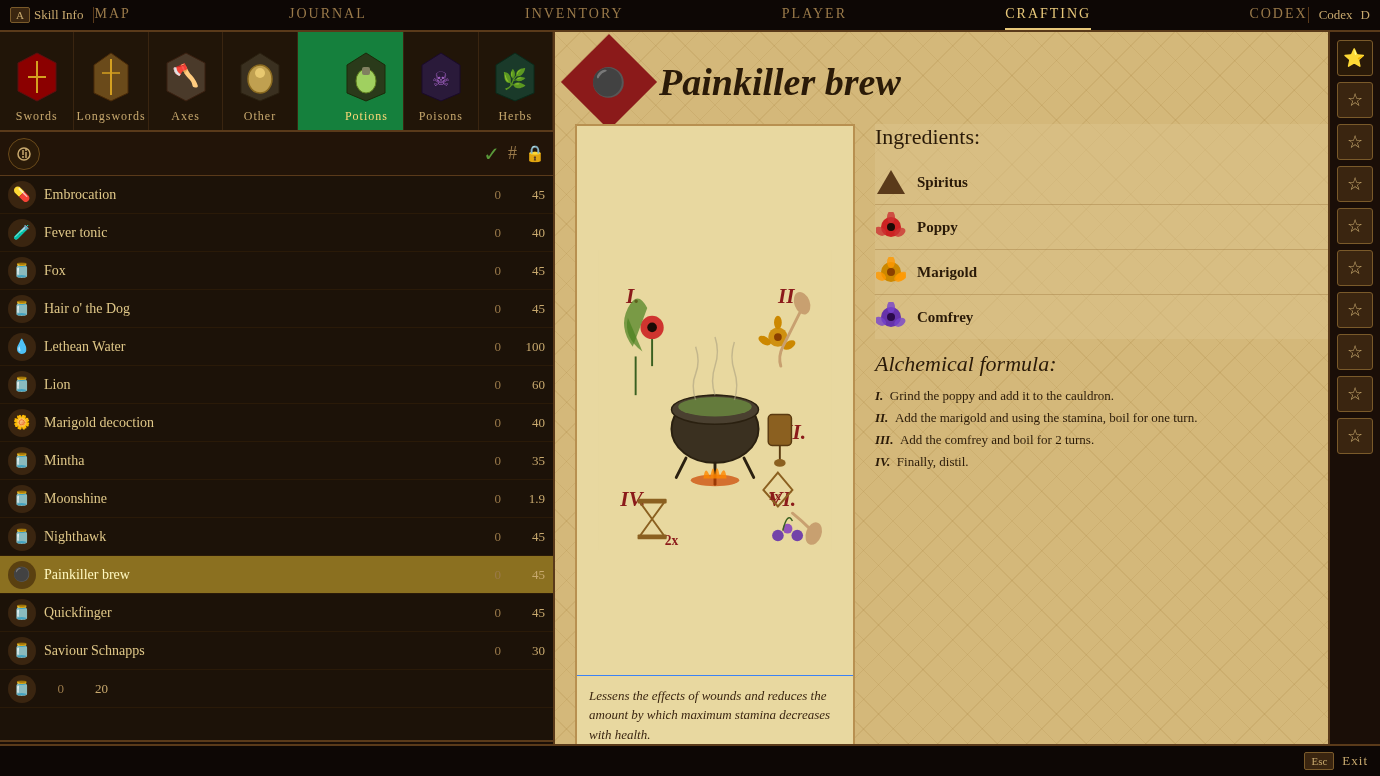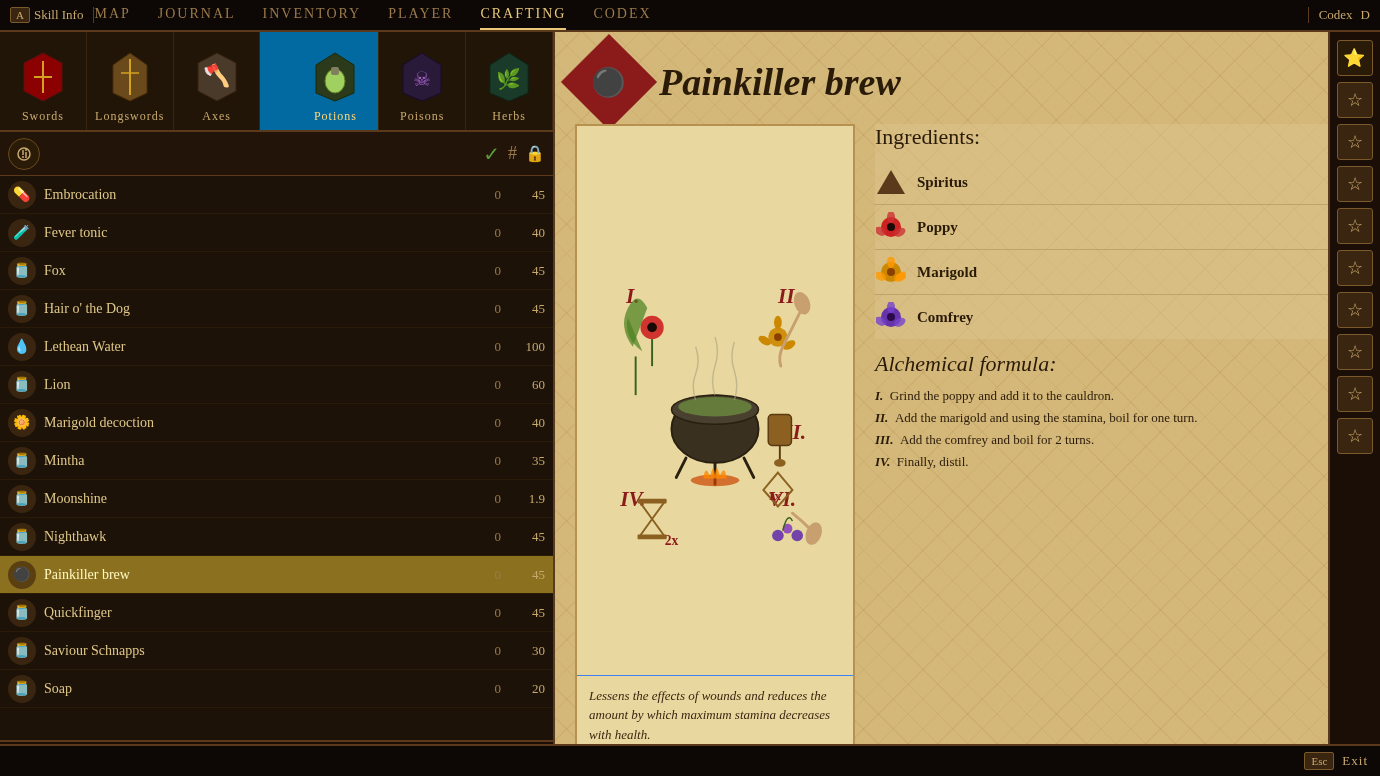--- a/index.html
+++ b/index.html
@@ -34,21 +34,21 @@
       background: #3a2510;
       border: 1px solid #7a5a2a;
       padding: 1px 5px;
       border-radius: 2px;
       font-size: 11px;
       color: #c8a96e;
     }
     .top-nav .nav-items {
       flex: 1;
       display: flex;
-      justify-content: flex-start;
+      justify-content: space-between;
       gap: 27px;
     }
     .nav-item {
       color: #9a7a4a;
       font-size: 14px;
       letter-spacing: 2px;
       text-transform: uppercase;
       cursor: pointer;
       padding: 6px 0;
     }
@@ -95,21 +95,21 @@
       flex-direction: column;
       align-items: center;
       justify-content: flex-end;
       padding-bottom: 6px;
       cursor: pointer;
       border-right: 1px solid #3a2510;
       position: relative;
       gap: 4px;
     }
     .cat-tab.active {
-      background: #0369a1;
+      background: #15803d;
       padding-left: 32px;
     }
     .cat-tab .cat-icon {
       width: 56px;
       height: 56px;
       display: flex;
       align-items: center;
       justify-content: center;
       font-size: 28px;
     }
@@ -494,20 +494,30 @@
       </div>
       <div class="cat-tab">
         <div class="cat-icon">
           <svg width="42" height="52" viewBox="0 0 42 52">
             <polygon points="21,2 40,12 40,40 21,50 2,40 2,12" fill="#4a3a2a" stroke="#3a2010" stroke-width="1"></polygon>
             <text x="21" y="32" text-anchor="middle" font-size="22" fill="#c8a060">🪓</text>
           </svg>
         </div>
         <span class="cat-label">Axes</span>
       </div>
+      <div class="cat-tab">
+        <div class="cat-icon">
+          <svg width="42" height="52" viewBox="0 0 42 52">
+            <polygon points="21,2 40,14 40,42 21,50 2,42 2,14" fill="#3a3020" stroke="#2a2010" stroke-width="1"></polygon>
+            <ellipse cx="21" cy="28" rx="12" ry="14" fill="#c0a050" stroke="#8a6a20" stroke-width="1.5"></ellipse>
+            <circle cx="21" cy="22" r="5" fill="#e8c870"></circle>
+          </svg>
+        </div>
+        <span class="cat-label">Other</span>
+      </div>
       <div class="cat-tab active">
         <div class="cat-icon">
           <svg width="42" height="52" viewBox="0 0 42 52">
             <polygon points="21,2 40,14 40,42 21,50 2,42 2,14" fill="#2a3a1a" stroke="#1a2a08" stroke-width="1"></polygon>
             <ellipse cx="21" cy="30" rx="10" ry="12" fill="#a0d060" stroke="#608020" stroke-width="1"></ellipse>
             <rect x="17" y="16" width="8" height="8" rx="2" fill="#808060"></rect>
           </svg>
         </div>
         <span class="cat-label">Potions</span>
       </div>
@@ -621,21 +631,20 @@
         <span class="item-price">45</span>
       </div>
       <div class="list-item">
         <div class="item-icon">🫙</div>
         <span class="item-name">Saviour Schnapps</span>
         <span class="item-count">0</span>
         <span class="item-price">30</span>
       </div>
       <div class="list-item">
         <div class="item-icon">🫙</div>
-        <span class="item-name">Soap</span>
         <span class="item-count">0</span>
         <span class="item-price">20</span>
       </div>
     </div>
 
     <div class="list-footer">
       <span class="footer-arrow">◀</span>
       <span>22/24 RECIPES</span>
       <span class="footer-arrow">▶</span>
     </div>

